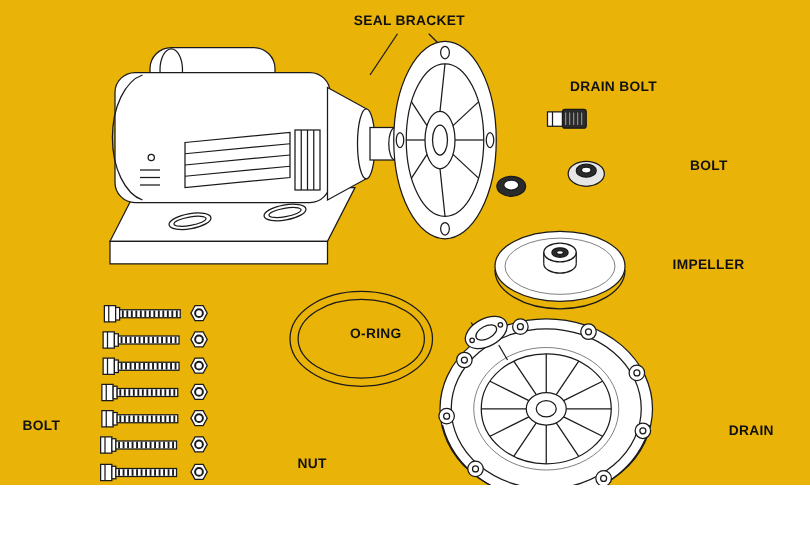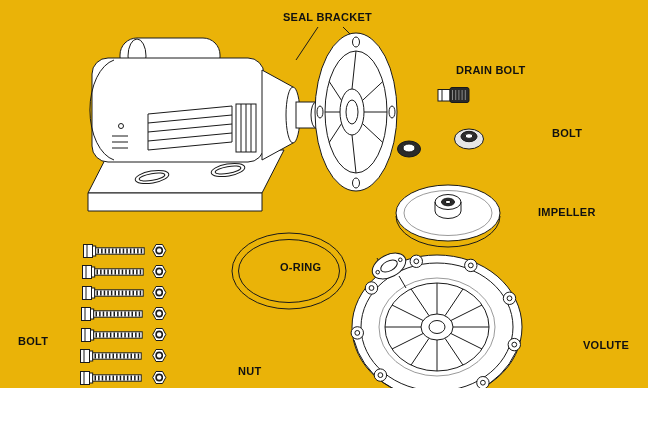--- a/index.html
+++ b/index.html
@@ -193,16 +193,16 @@
       <use href="#nut-sym" x="152" y="371"></use>
       <use href="#nut-sym" x="152" y="393"></use>
     </g>
   </svg>
 
   <div class="lbl" style="left:283px;top:11px">SEAL BRACKET</div>
   <div class="lbl" style="left:456px;top:64px">DRAIN BOLT</div>
   <div class="lbl" style="left:552px;top:127px">BOLT</div>
   <div class="lbl" style="left:538px;top:206px">IMPELLER</div>
   <div class="lbl" style="left:280px;top:261px">O-RING</div>
-  <div class="lbl" style="left:583px;top:339px">VOLUTE</div>
+  <div class="lbl" style="left:583px;top:339px">DRAIN</div>
   <div class="lbl" style="left:18px;top:335px">BOLT</div>
   <div class="lbl" style="left:238px;top:365px">NUT</div>
 </div>
 
 </body></html>

